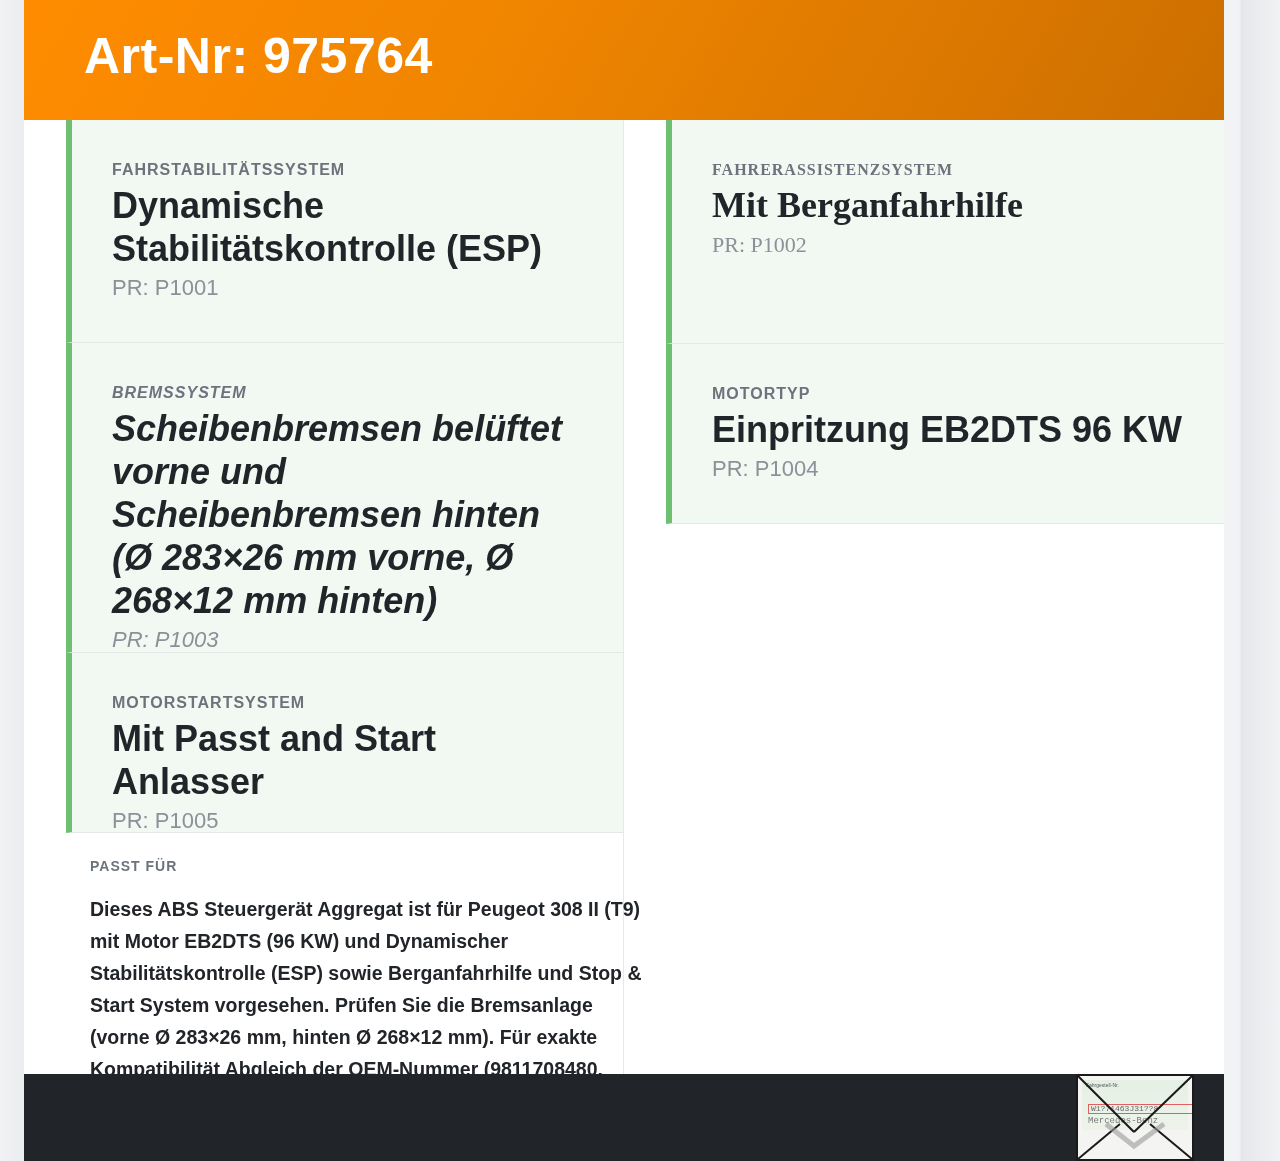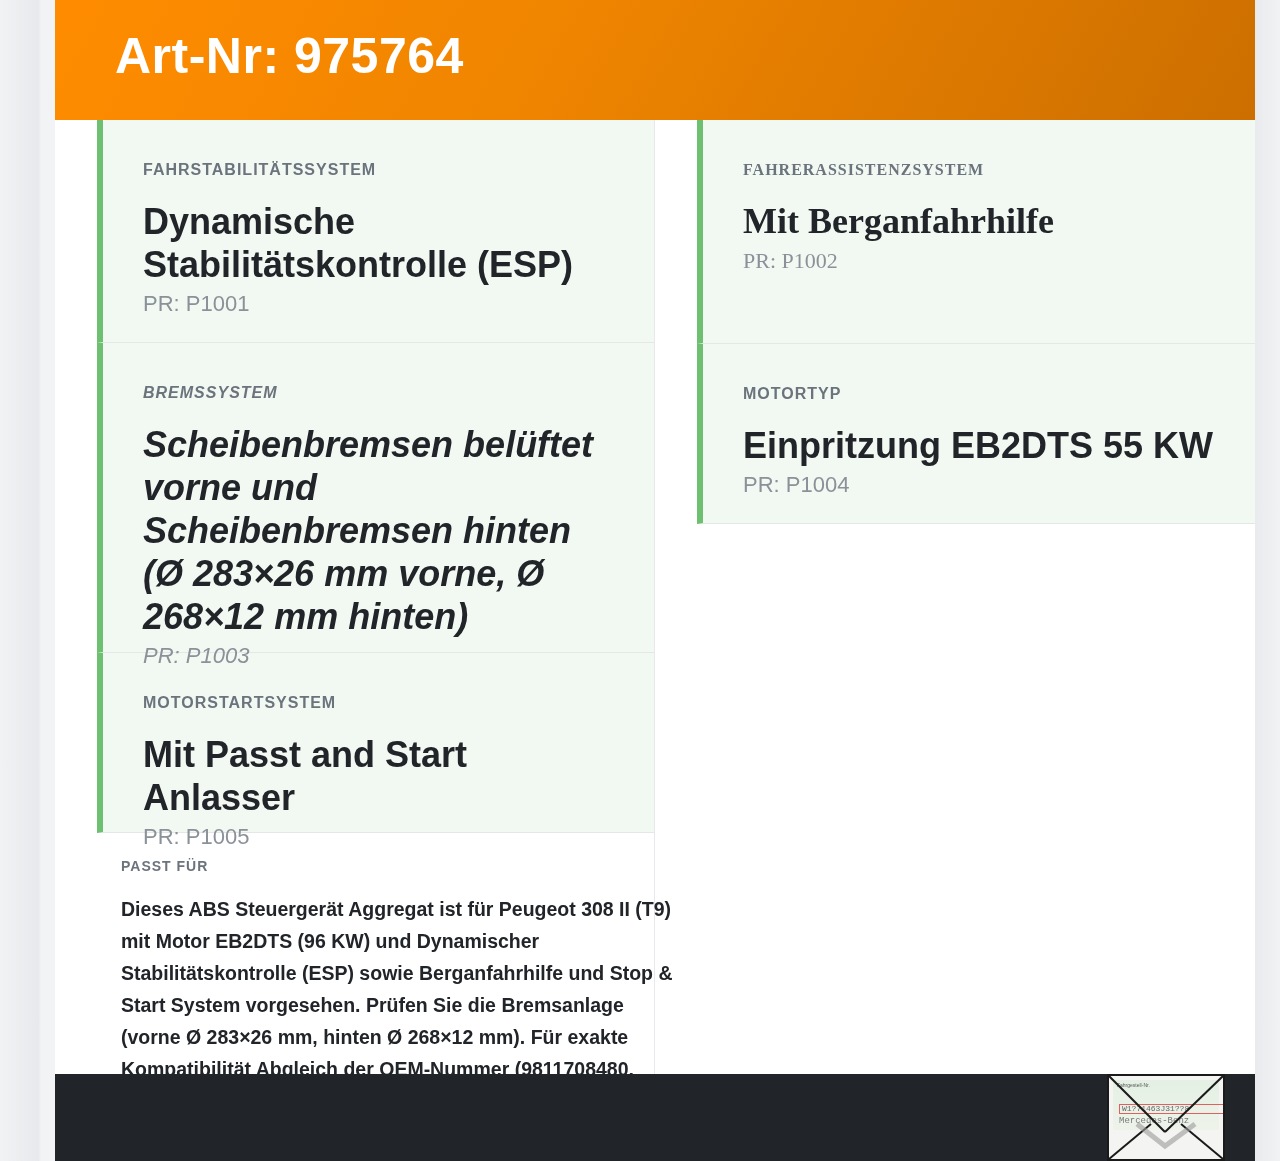--- a/index.html
+++ b/index.html
@@ -2,21 +2,21 @@
 <html><head>
 <meta charset="utf-8">
 <style>
   * { box-sizing: border-box; margin: 0; padding: 0; }
   html, body { width: 1280px; height: 1161px; overflow: hidden; }
   body {
     background: linear-gradient(90deg, #f1f2f4 0%, #e8e9ec 3%, #f2f3f5 3.2%, #f2f3f5 96.8%, #e6e7ea 97%, #f1f2f4 100%);
     font-family: "Liberation Sans", "DejaVu Sans", sans-serif;
   }
   .container {
-    position: absolute; left: 55px; top: 0; width: 1200px; height: 1161px;
+    position: absolute; left: 24px; top: 0; width: 1200px; height: 1161px;
     background: #ffffff;
   }
   .header {
     height: 120px;
     background: linear-gradient(120deg, #ff8c00 0%, #f08500 40%, #cc6f00 100%);
     display: flex; align-items: center;
     padding-left: 60px;
   }
   .header h1 {
     color: #ffffff; font-size: 50px; font-weight: 700; letter-spacing: 0.5px;
@@ -31,21 +31,21 @@
     border-left: 6px solid #6cc070;
     border-bottom: 1px solid #e3e8e6;
     padding: 40px 40px 0 40px;
   }
   .card .label {
     font-size: 16px; font-weight: 700; color: #6b737c; letter-spacing: 1px;
     text-transform: uppercase; line-height: 20px;
   }
   .card .value {
     font-size: 36px; font-weight: 700; color: #212428; line-height: 43px;
-    margin-top: 20px;
+    margin-top: 4px;
   }
   .card .pr {
     font-size: 22px; color: #8a9198; margin-top: 8px; line-height: 20px;
   }
   .card-1 { height: 223px; }
   .card-3 { height: 310px; padding-top: 40px; font-style: italic; }
   .card-5 { height: 180px; }
   .card-2 { height: 224px; font-family: Liberation Serif, serif; }
   .card-4 { height: 180px; }
   .zustand {
@@ -136,21 +136,21 @@
     </div>
 
     <div class="col col-right">
       <div class="card card-2">
         <div class="label">Fahrerassistenzsystem</div>
         <div class="value">Mit Berganfahrhilfe</div>
         <div class="pr">PR: P1002</div>
       </div>
       <div class="card card-4">
         <div class="label">Motortyp</div>
-        <div class="value">Einpritzung EB2DTS 55 KW</div>
+        <div class="value">Einpritzung EB2DTS 96 KW</div>
         <div class="pr">PR: P1004</div>
       </div>
     </div>
 
   </div>
 
   <div class="footer">
     <div class="envelope">
       <div class="doc">
         <div class="doc-title">Fahrgestell-Nr.</div>

